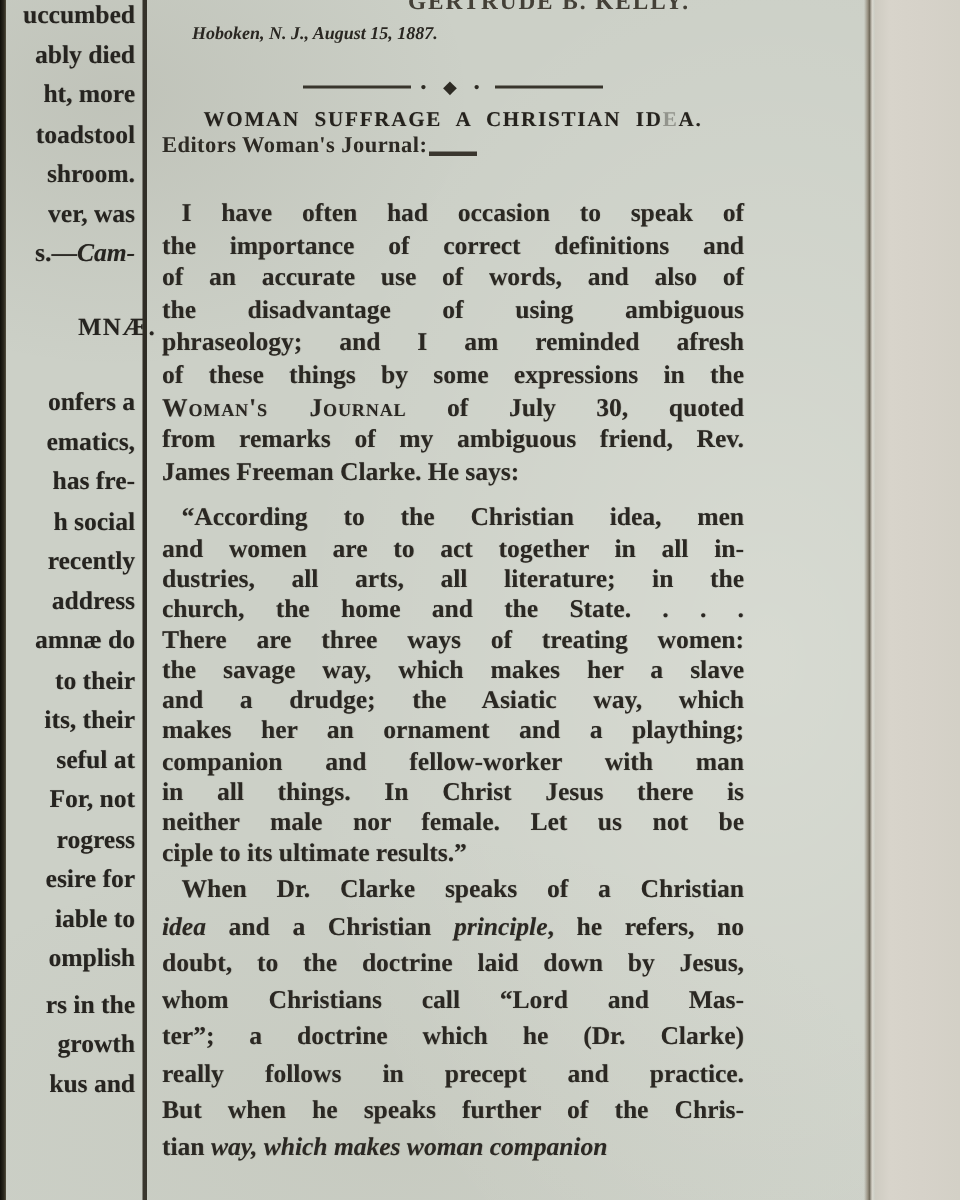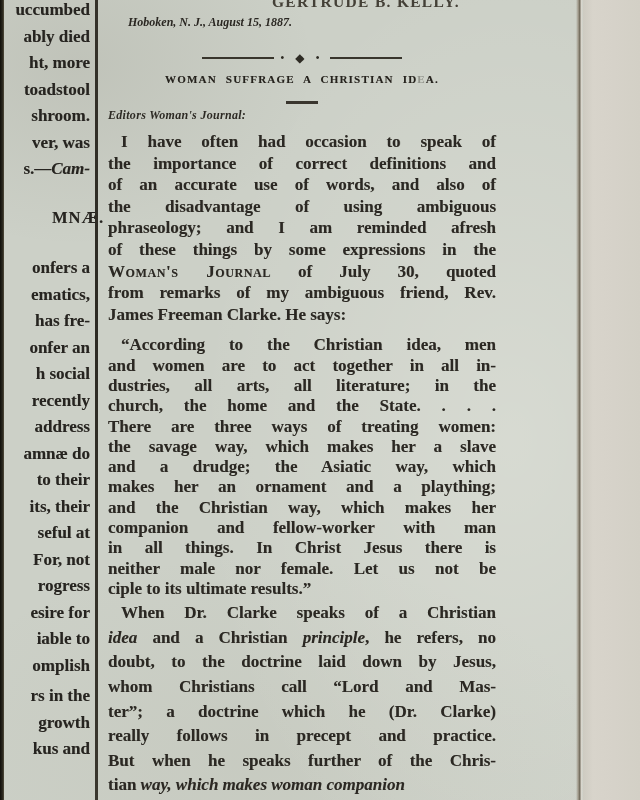--- a/index.html
+++ b/index.html
@@ -32,25 +32,25 @@
   .byline{position:absolute;top:-7px;left:0;width:100%;text-align:center;
     transform:translateX(64px);
     font-weight:700;font-size:15.5px;letter-spacing:1.3px;color:#444037;}
   .dateline{position:absolute;top:15px;left:20px;
     font-weight:700;font-style:italic;font-size:12px;color:#2a2722;}
   .divider{position:absolute;top:54px;left:0;width:100%;
     display:flex;align-items:center;justify-content:center;}
   .dseg{display:inline-block;width:72px;height:2px;background:#38352c;}
   .dorn{font-size:12px;letter-spacing:4px;margin:0 6px;color:#2e2b24;line-height:8px;}
   .headline{position:absolute;top:73px;width:100%;text-align:center;
-    font-weight:700;font-size:11px;letter-spacing:1.2px;word-spacing:5px;color:#25221d;
+    font-weight:700;font-size:14px;letter-spacing:1.2px;word-spacing:5px;color:#25221d;
     text-shadow:.3px .3px .5px rgba(40,35,25,.3);}
   .hrule{position:absolute;top:101px;left:50%;margin-left:-16px;width:32px;height:3px;background:#3a362e;}
-  .salutation{position:absolute;top:108px;left:0;
-    font-weight:700;font-style:italic;font-size:12px;letter-spacing:.3px;color:#2d2a24;}
+  .salutation{position:absolute;top:89px;left:0;
+    font-weight:700;font-size:15px;letter-spacing:.3px;color:#2d2a24;}
   .paras{position:absolute;top:131px;left:0;width:100%;
     font-weight:700;font-size:17px;color:#2b2823;
     text-shadow:.3px .3px .6px rgba(40,35,25,.33);}
   .para .ln{text-align:justify;text-align-last:justify;font-family:Liberation Serif, serif;}
   .para .ln.first{text-indent:13px;}
   .para .ln.last{text-align-last:left;}
   .p1 .ln{line-height:21.6px;}
   .p2{margin-top:10px;}
   .p2 .ln{line-height:20.3px;}
   .p3{margin-top:2px;}
@@ -69,21 +69,20 @@
       <div class="ln"><span>ably died</span></div>
       <div class="ln"><span>ht, more</span></div>
       <div class="ln"><span>toadstool</span></div>
       <div class="ln"><span>shroom.</span></div>
       <div class="ln"><span>ver, was</span></div>
       <div class="ln"><span>s.—</span><span class="it">Cam-</span></div>
       <div class="ln lc-head"><span>MNÆ.</span></div>
       <div class="ln"><span>onfers a</span></div>
       <div class="ln"><span>ematics,</span></div>
       <div class="ln"><span>has fre-</span></div>
-      <div class="ln"><span>onfer an</span></div>
       <div class="ln"><span>h social</span></div>
       <div class="ln"><span>recently</span></div>
       <div class="ln"><span>address</span></div>
       <div class="ln"><span>amnæ do</span></div>
       <div class="ln"><span>to their</span></div>
       <div class="ln"><span>its, their</span></div>
       <div class="ln"><span>seful at</span></div>
       <div class="ln"><span>For, not</span></div>
       <div class="ln"><span>rogress</span></div>
       <div class="ln"><span>esire for</span></div>
@@ -129,21 +128,20 @@
         </div>
       <div class="para p2">
           <div class="ln first"><span>“According to the Christian idea, men</span></div>
           <div class="ln"><span>and women are to act together in all in-</span></div>
           <div class="ln"><span>dustries, all arts, all literature; in the</span></div>
           <div class="ln"><span>church, the home and the State. . . .</span></div>
           <div class="ln"><span>There are three ways of treating women:</span></div>
           <div class="ln"><span>the savage way, which makes her a slave</span></div>
           <div class="ln"><span>and a drudge; the Asiatic way, which</span></div>
           <div class="ln"><span>makes her an ornament and a plaything;</span></div>
-          <div class="ln"><span>and the Christian way, which makes her</span></div>
           <div class="ln"><span>companion and fellow-worker with man</span></div>
           <div class="ln"><span>in all things.  In Christ Jesus there is</span></div>
           <div class="ln"><span>neither male nor female.  Let us not be</span></div>
           <div class="ln last"><span>ciple to its ultimate results.”</span></div>
         </div>
       <div class="para p3">
           <div class="ln first"><span>When Dr. Clarke speaks of a Christian</span></div>
           <div class="ln"><span class="it">idea</span><span> and a Christian </span><span class="it">principle</span><span>, he refers, no</span></div>
           <div class="ln"><span>doubt, to the doctrine laid down by Jesus,</span></div>
           <div class="ln"><span>whom Christians call “Lord and Mas-</span></div>

